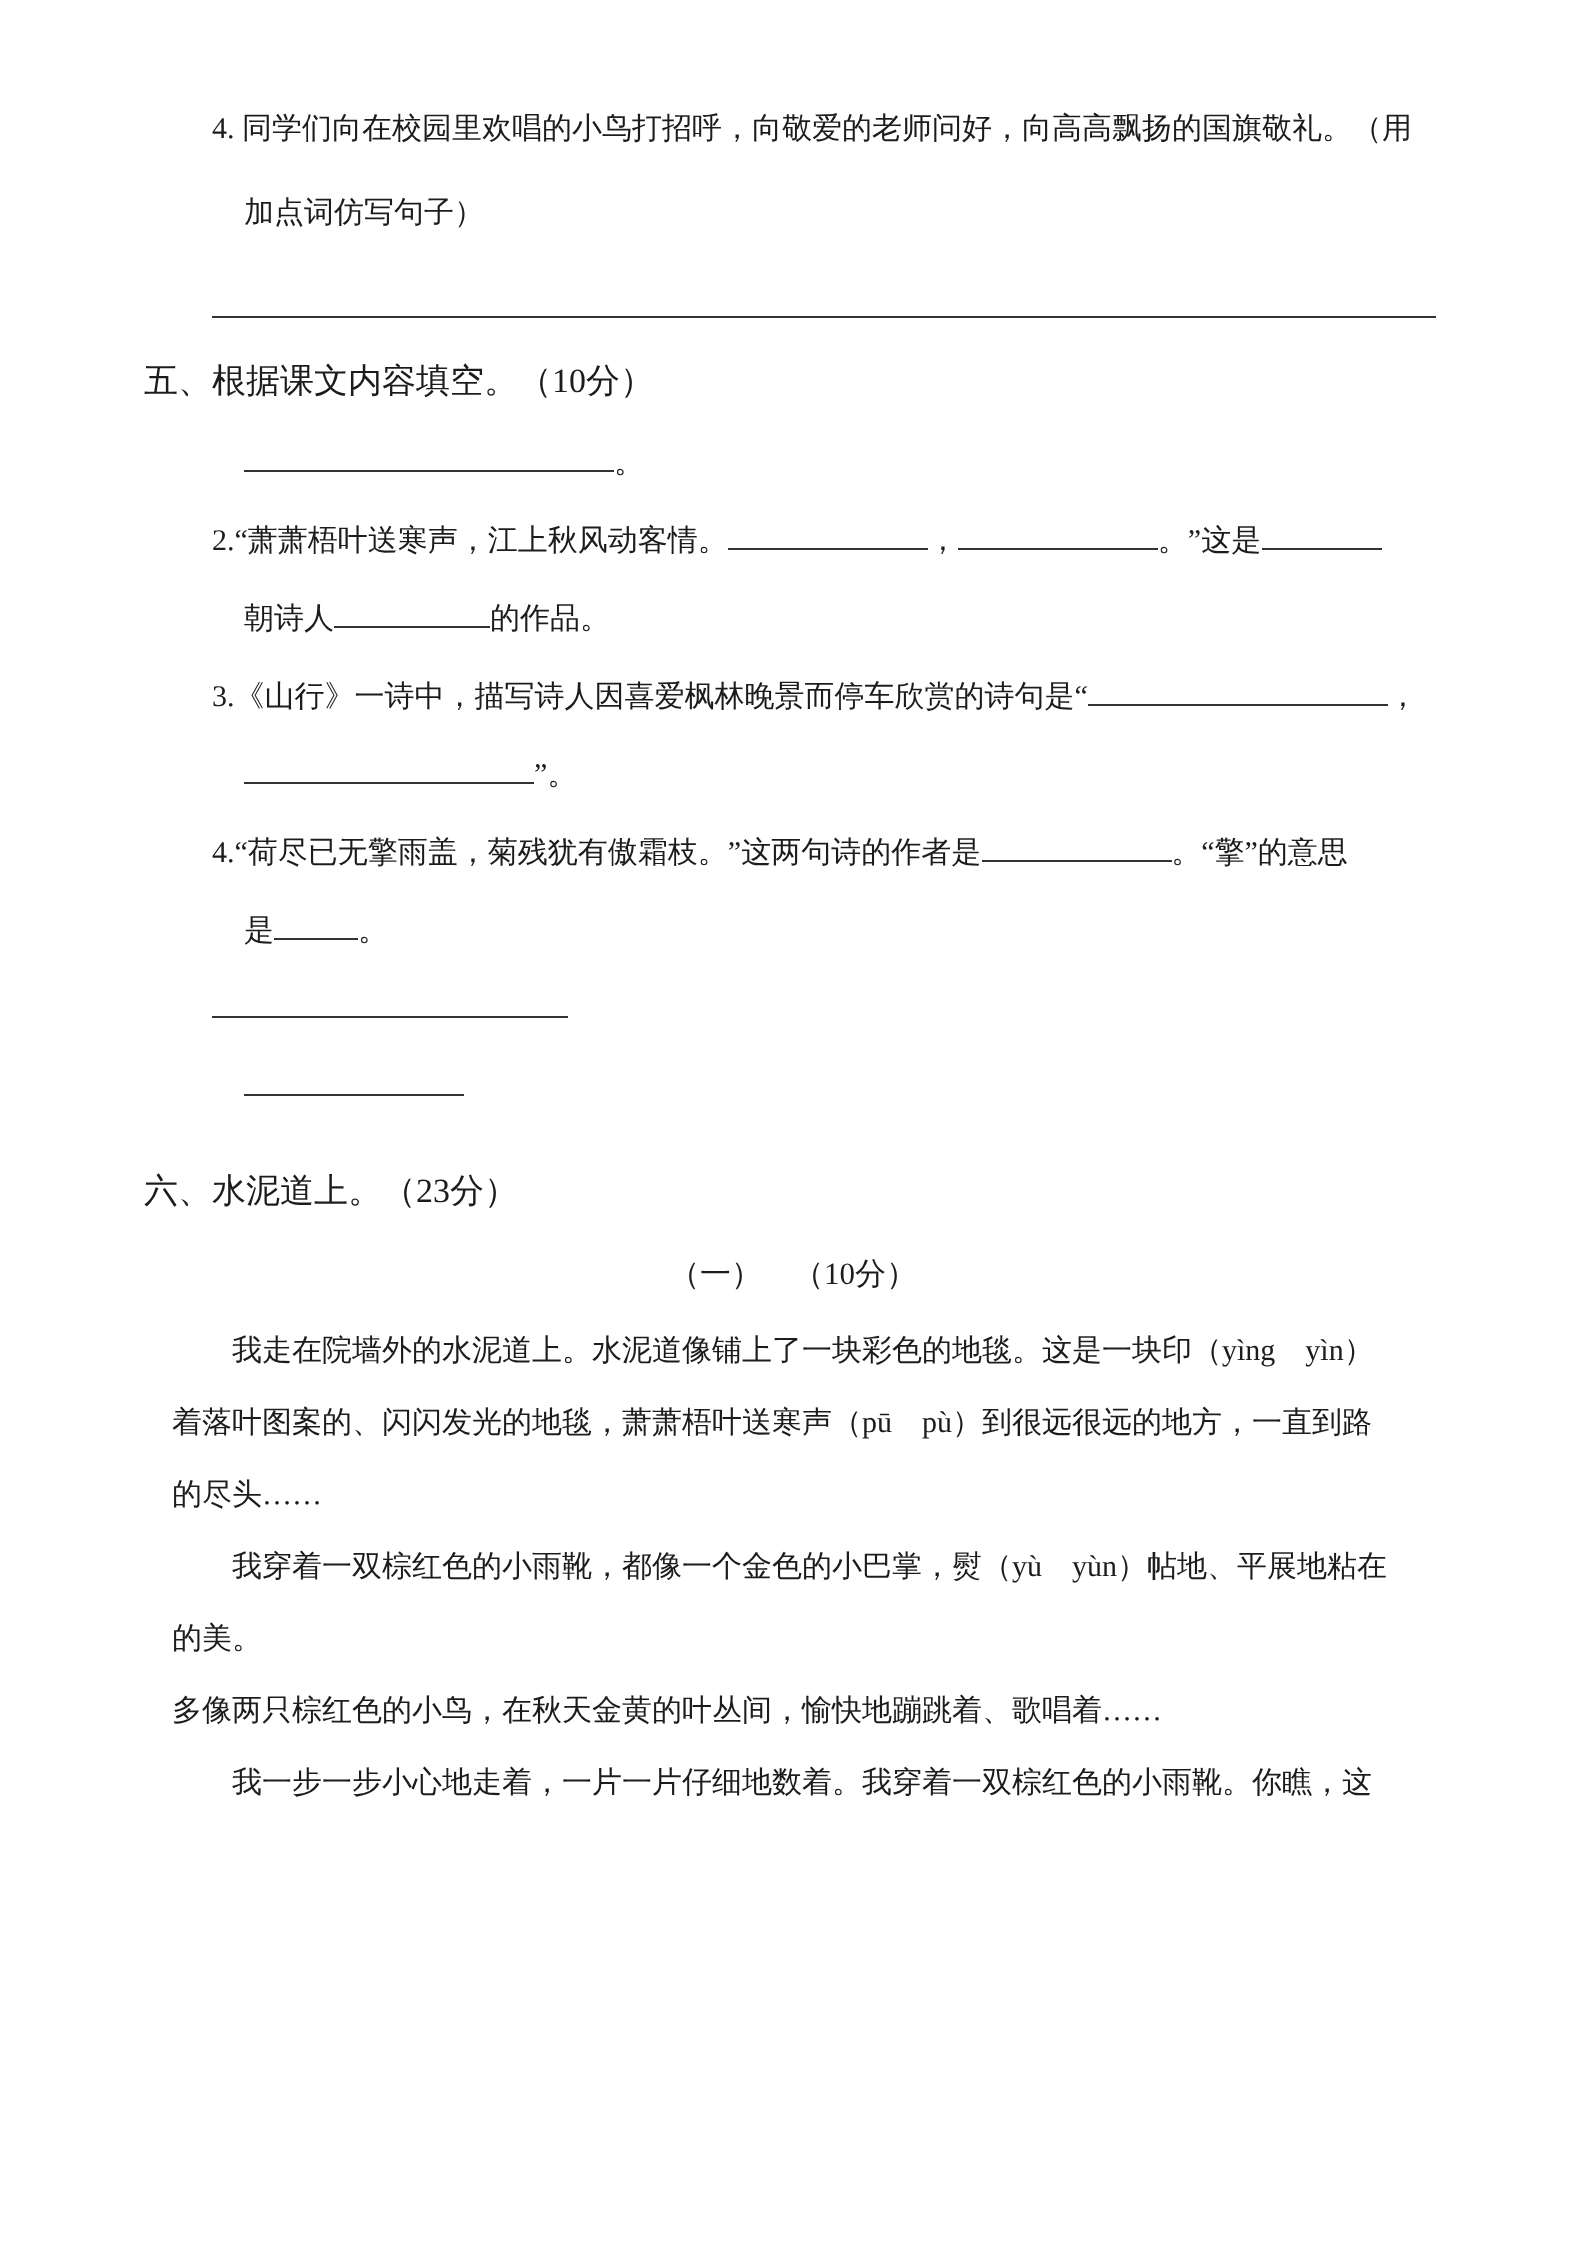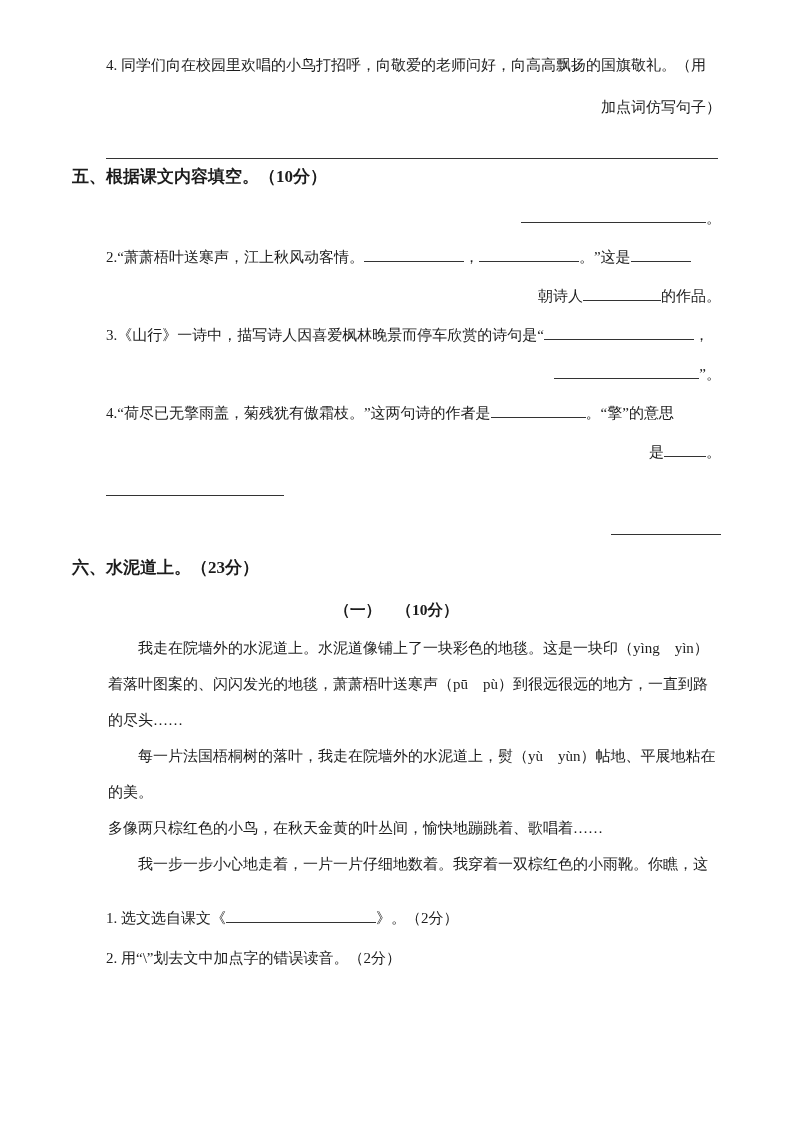--- a/index.html
+++ b/index.html
@@ -10,48 +10,48 @@
     background: #ffffff;
     color: #1c1c1c;
     font-family: "Liberation Serif", "DejaVu Serif", serif;
     font-size: 15px;
     overflow: hidden;
   }
   .container { padding: 44px 72px 0 72px; }
   p { margin: 0; }
   .line { line-height: 42px; white-space: nowrap; }
   .item { margin-left: 34px; }
-  .cont { margin-left: 50px; text-align: right; }
+  .cont { margin-left: 50px; }
   .full-blank {
     margin: 30px 0 0 34px;
     height: 0;
     border-bottom: 1.5px solid #333;
     width: 612px;
   }
   .section-heading {
     font-size: 17px;
-    font-weight: bold;
-    margin: 0 0 4px 0;
+    font-weight: normal;
+    margin: 14px 0 4px 0;
     line-height: 36px;
   }
   .s5-items .line { line-height: 39px; }
   .blank {
     display: inline-block;
     height: 14px;
     border-bottom: 1px solid #333;
     vertical-align: baseline;
   }
   .sub-heading {
     text-align: center;
     line-height: 40px;
     font-size: 15.5px;
-    font-weight: bold;
+    font-weight: normal;
     margin-top: 2px;
   }
-  .pline { line-height: 36px; margin-left: 36px; white-space: nowrap; }
+  .pline { line-height: 36px; margin-left: 14px; white-space: nowrap; }
   .pfirst { text-indent: 2em; }
   .reading-questions { margin-top: 16px; }
   .rq { line-height: 40px; margin-left: 34px; white-space: nowrap; }
 </style>
 </head>
 <body>
 
 <div class="container">
 
   <section>
@@ -117,30 +117,22 @@
   <section>
     <h2 class="section-heading">六、水泥道上。（23分）</h2>
 
     <p class="sub-heading">（一）　（10分）</p>
 
     <div class="reading-passage">
       <p class="pline pfirst">我走在院墙外的水泥道上。水泥道像铺上了一块彩色的地毯。这是一块印（yìng　yìn）</p>
       <p class="pline">着落叶图案的、闪闪发光的地毯，萧萧梧叶送寒声（pū　pù）到很远很远的地方，一直到路</p>
       <p class="pline">的尽头……</p>
 
-      <p class="pline pfirst">每一片法国梧桐树的落叶，我走在院墙外的水泥道上，熨（yù　yùn）帖地、平展地粘在</p>
+      <p class="pline pfirst">我穿着一双棕红色的小雨靴，都像一个金色的小巴掌，熨（yù　yùn）帖地、平展地粘在</p>
       <p class="pline">的美。</p>
 
       <p class="pline">多像两只棕红色的小鸟，在秋天金黄的叶丛间，愉快地蹦跳着、歌唱着……</p>
       <p class="pline pfirst">我一步一步小心地走着，一片一片仔细地数着。我穿着一双棕红色的小雨靴。你瞧，这</p>
     </div>
 
-    <div class="reading-questions">
-      <p class="rq">
-        <span>1. 选文选自课文《</span><span class="blank" style="width:150px"></span><span>》。（2分）</span>
-      </p>
-      <p class="rq">
-        <span>2. 用“\”划去文中加点字的错误读音。（2分）</span>
-      </p>
-    </div>
   </section>
 
 </div>
 
 </body></html>

